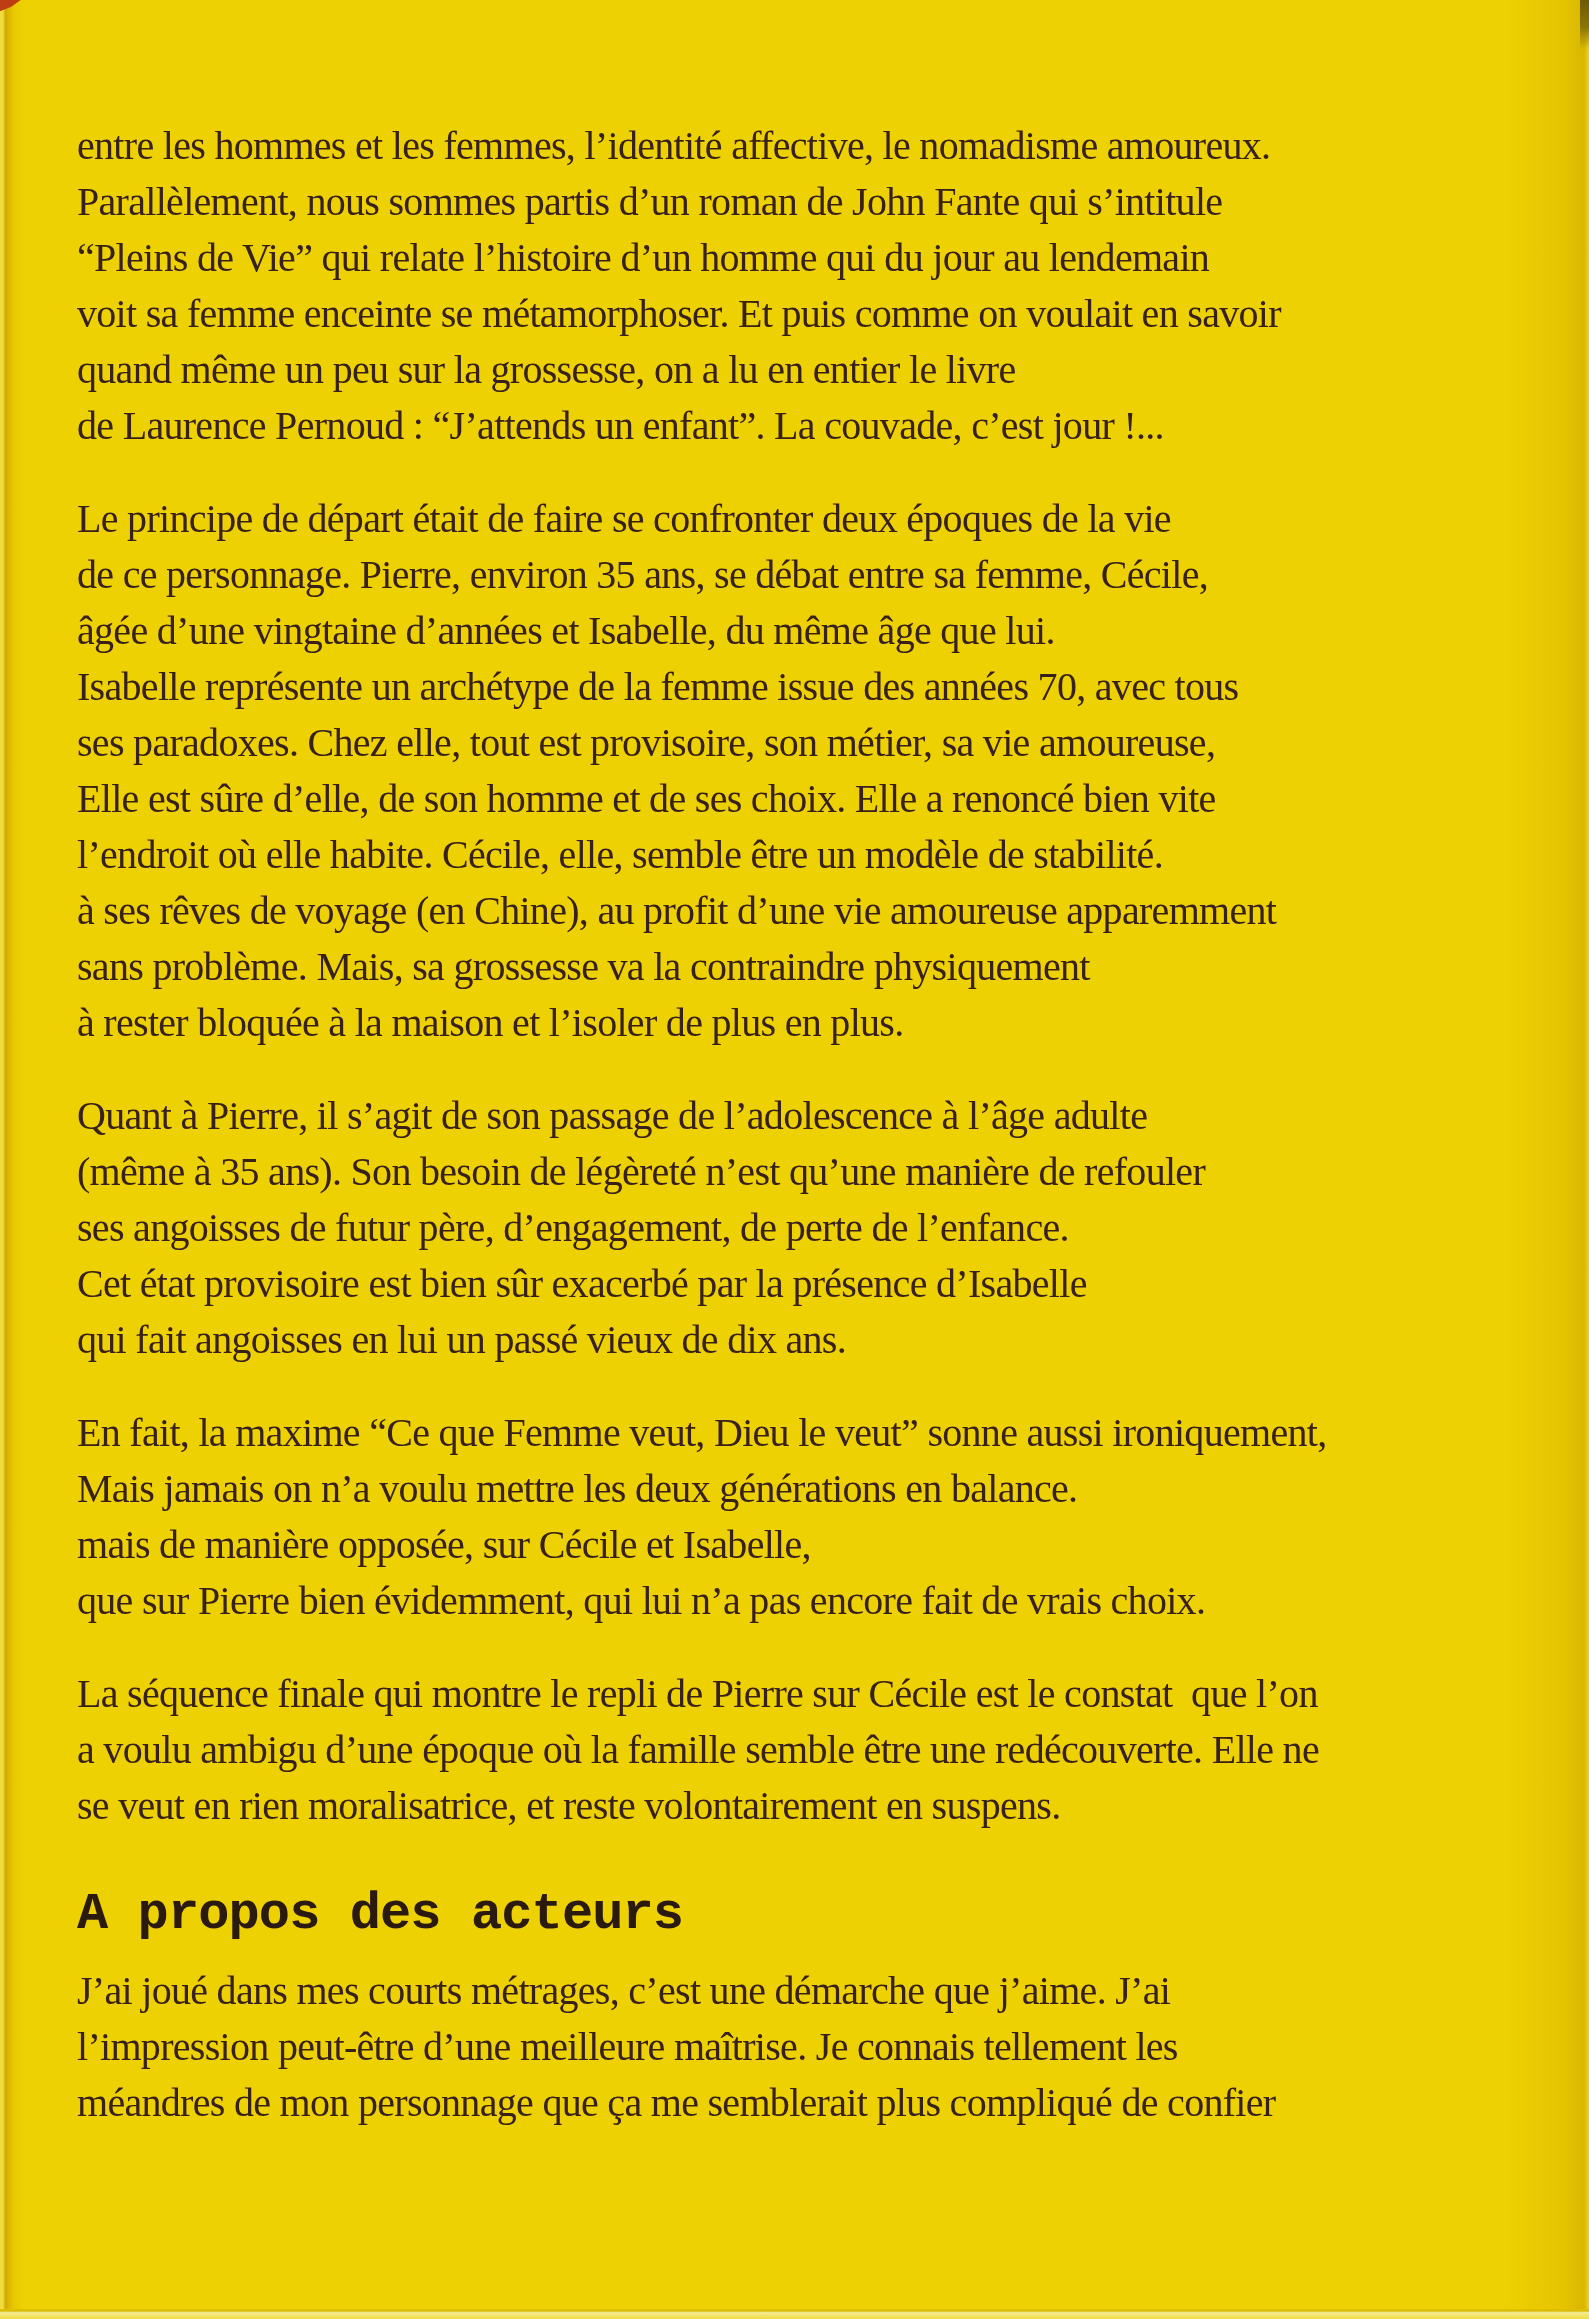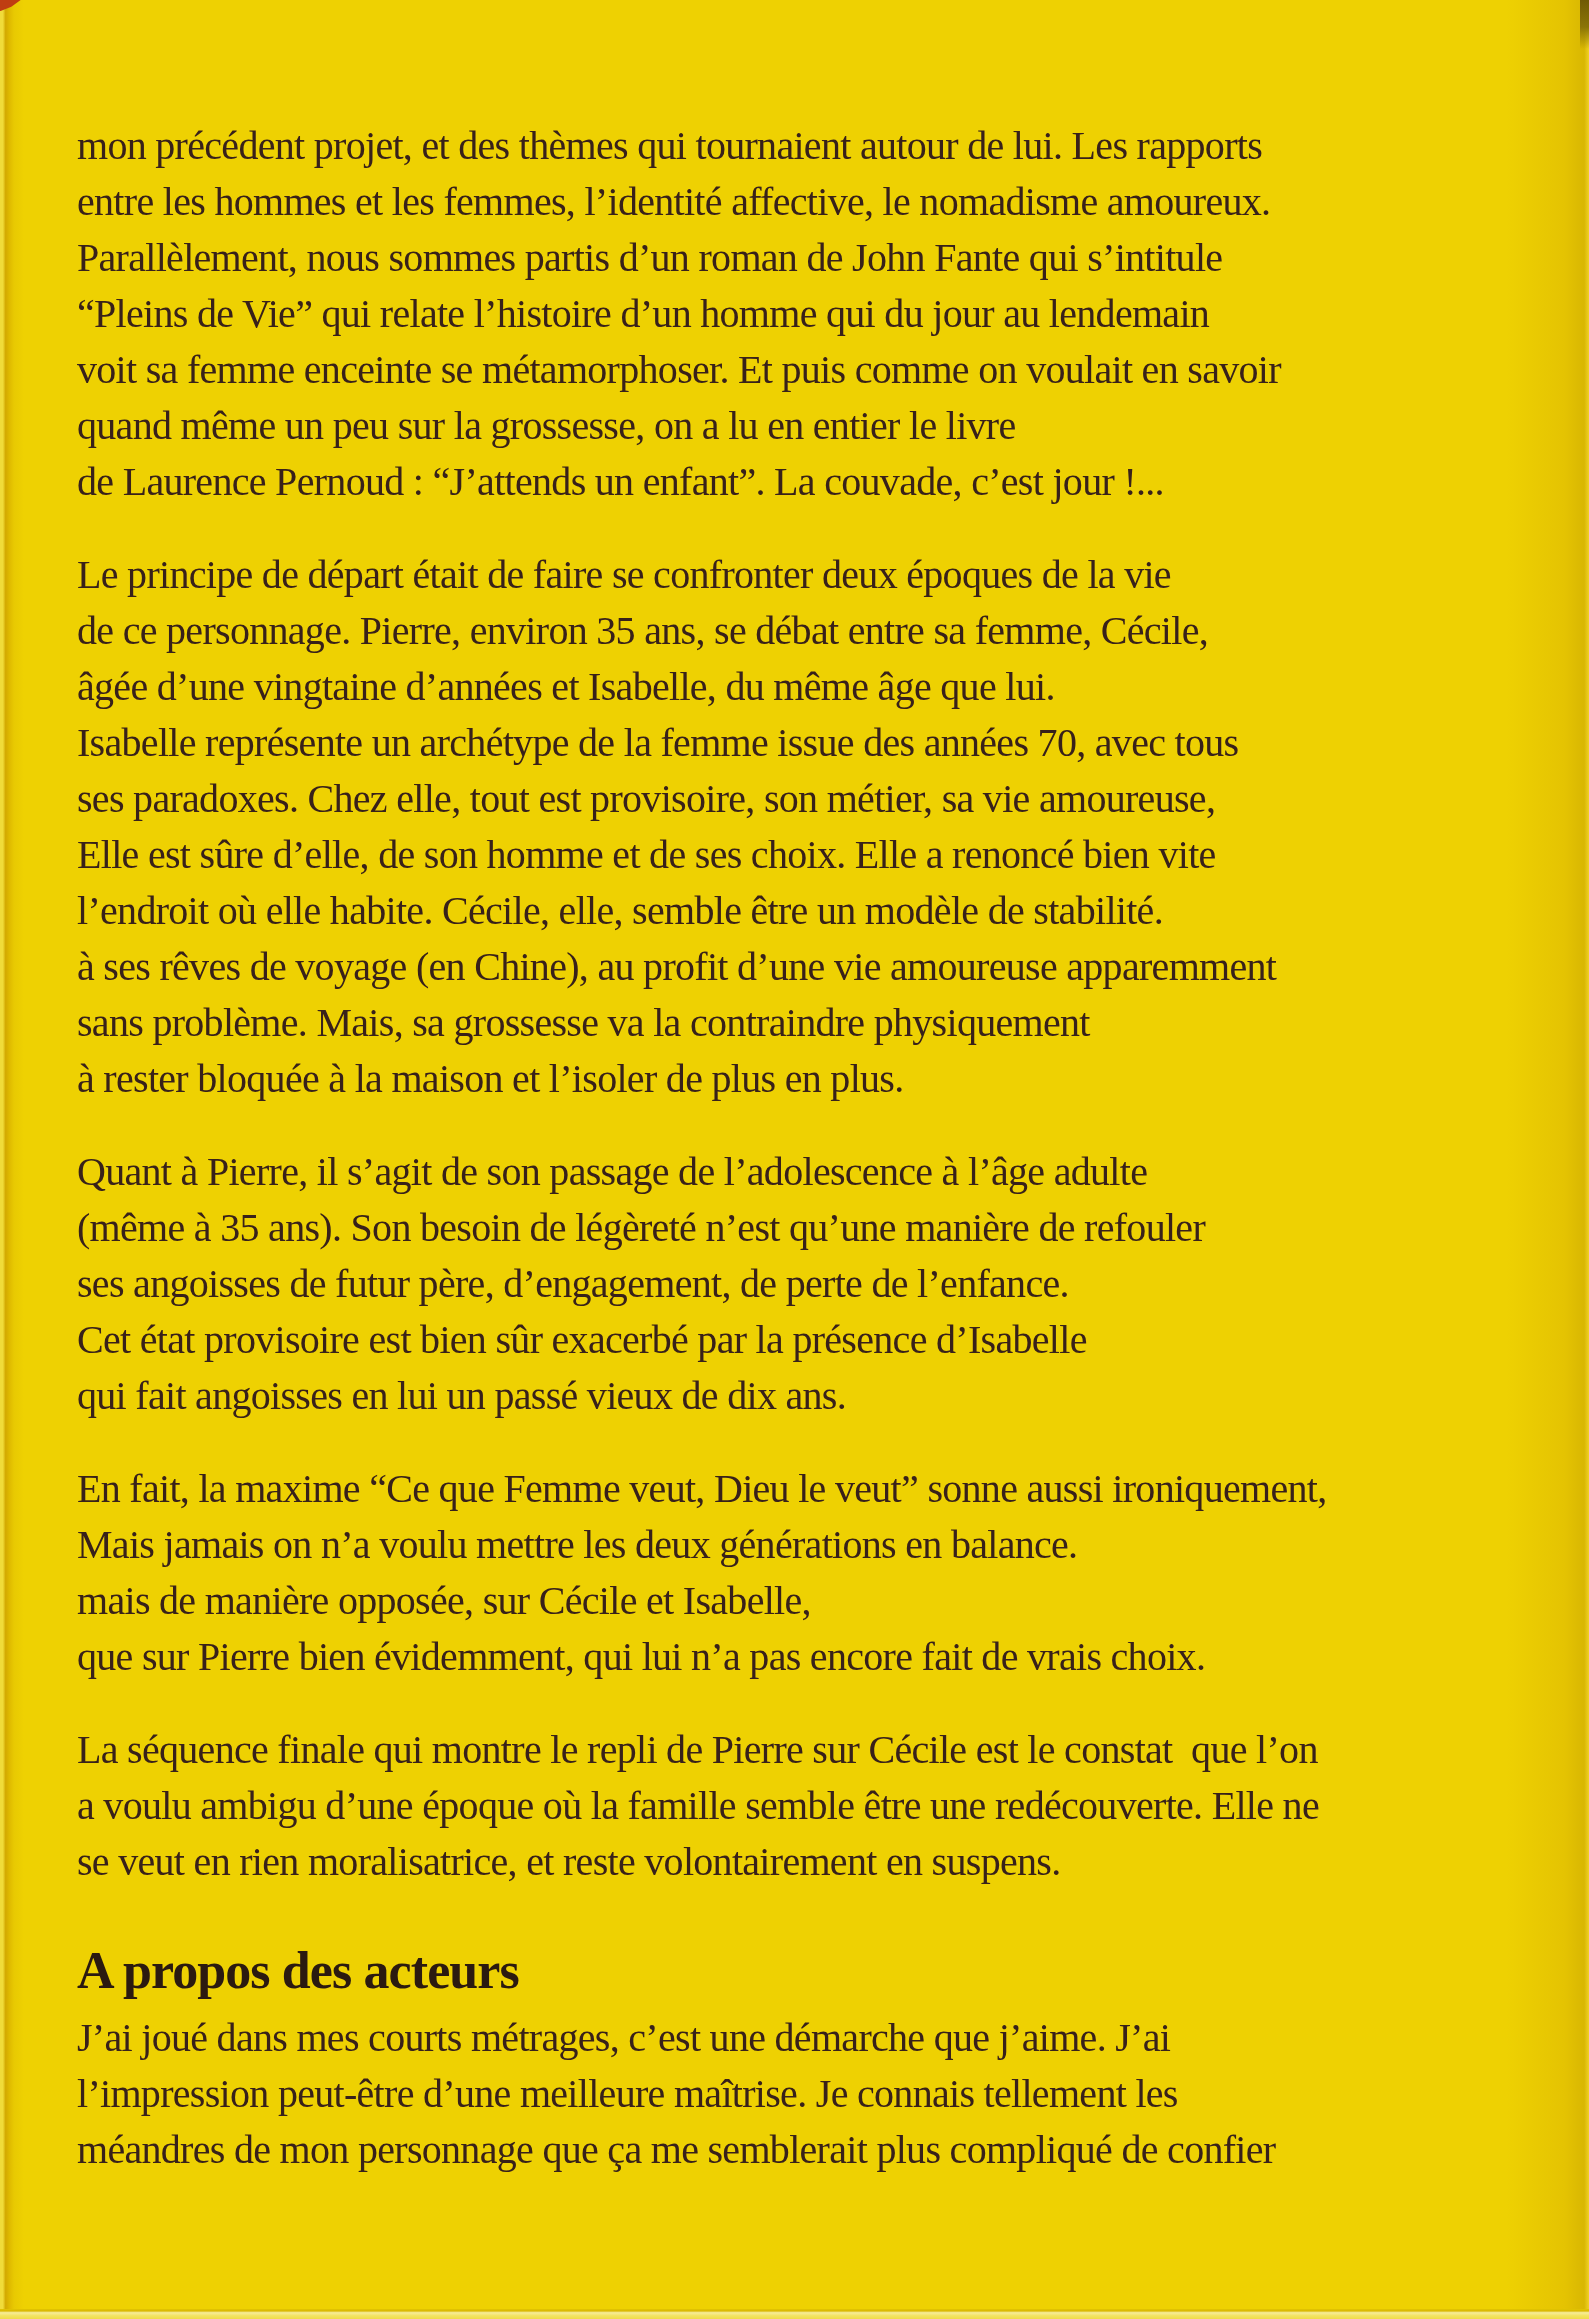--- a/index.html
+++ b/index.html
@@ -76,36 +76,36 @@
   }
   .line {
     white-space: pre;
   }
   .heading {
     font-size: 52px;
     line-height: 67px;
     font-weight: bold;
     color: #2b1a10;
     letter-spacing: -0.9px;
-    margin: 47px 0 6px 0;
+    margin: 47px 0 15px 0;
+    font-family: Liberation Mono, monospace;
   }
 </style>
 </head>
 <body>
 
 <div class="page">
   <div class="left-fold"></div>
   <div class="right-shade"></div>
   <div class="bottom-edge"></div>
   <div class="corner-top-left"></div>
   <div class="corner-top-right"></div>
 
   <main class="text-block" id="text-block">
       <div class="paragraph">
-        <div class="line">mon précédent projet, et des thèmes qui tournaient autour de lui. Les rapports</div>
         <div class="line">entre les hommes et les femmes, l’identité affective, le nomadisme amoureux.</div>
         <div class="line">Parallèlement, nous sommes partis d’un roman de John Fante qui s’intitule</div>
         <div class="line">“Pleins de Vie” qui relate l’histoire d’un homme qui du jour au lendemain</div>
         <div class="line">voit sa femme enceinte se métamorphoser. Et puis comme on voulait en savoir</div>
         <div class="line">quand même un peu sur la grossesse, on a lu en entier le livre</div>
         <div class="line">de Laurence Pernoud : “J’attends un enfant”. La couvade, c’est jour !...</div>
       </div>
       <div class="paragraph">
         <div class="line">Le principe de départ était de faire se confronter deux époques de la vie</div>
         <div class="line">de ce personnage. Pierre, environ 35 ans, se débat entre sa femme, Cécile,</div>

